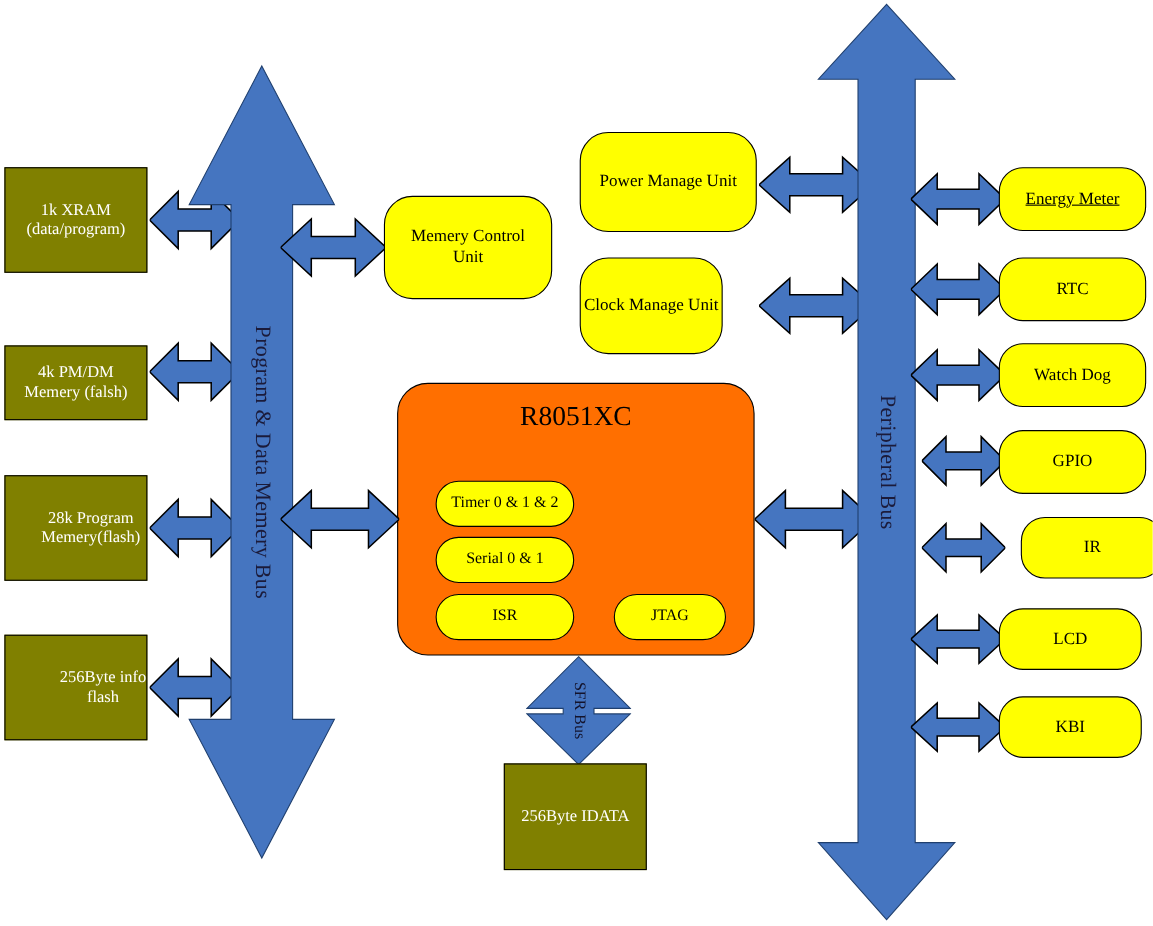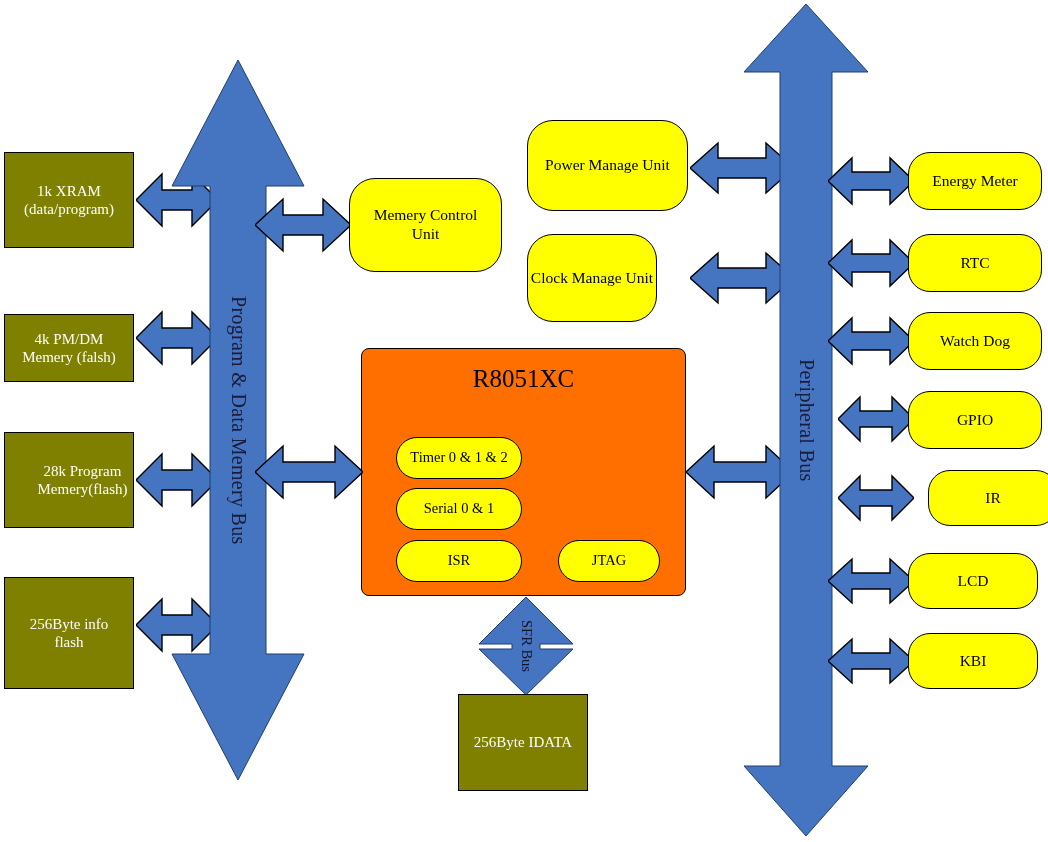--- a/index.html
+++ b/index.html
@@ -53,21 +53,21 @@
     font-size: 14.5px;
     border-radius: 22px;
   }
 
   
   .core {
     position: absolute;
     box-sizing: border-box;
     background: #ff6f00;
     border: 1px solid #000000;
-    border-radius: 8px;
+    border-radius: 28px;
   }
   .core-title {
     position: absolute;
     left: 0; right: 0;
     top: 16px;
     text-align: center;
     font-size: 25px;
     color: #000000;
   }
 
@@ -130,21 +130,21 @@
     </div>
   </div>
 
   <div class="node mem" style="left:4px; top:432px; width:130px; height:96px;padding-left:27px;">
     <div>
       <div>28k Program</div>
       <div>Memery(flash)</div>
     </div>
   </div>
 
-  <div class="node mem" style="left:4px; top:577px; width:130px; height:112px;">
+  <div class="node mem" style="left:4px; top:577px; width:130px; height:96px;justify-content:flex-end;">
     <div>
       <div>256Byte info</div>
       <div>flash</div>
     </div>
   </div>
 
   <div class="harrow" style="left:136px; top:170px; width:82px; height:60px;">
     <svg width="82" height="60" viewBox="0 0 82 60">
       <polygon points="0,30 26,4 26,20 56,20 56,4 82,30 56,56 56,40 26,40 26,56" fill="#4575c0" stroke="#000000" stroke-width="1.4"></polygon>
     </svg>
@@ -254,21 +254,21 @@
       <polygon points="64,2 126,70 90,70 90,764 126,764 64,834 2,764 38,764 38,70 2,70" fill="#4575c0" stroke="#1f3f6e" stroke-width="1"></polygon>
     </svg>
     <div class="vbus-label">Peripheral Bus</div>
   </div>
 
   <div class="harrow" style="left:828px; top:155px; width:86px; height:52px;">
     <svg width="86" height="52" viewBox="0 0 86 52">
       <polygon points="0,26 24,3 24,17 62,17 62,3 86,26 62,49 62,35 24,35 24,49" fill="#4575c0" stroke="#000000" stroke-width="1.4"></polygon>
     </svg>
   </div>
-  <div class="node unit soft" style="left:908px; top:152px; width:134px; height:58px;">
+  <div class="node unit soft" style="left:908px; top:152px; width:134px; height:58px;text-decoration:underline;">
     <span>Energy Meter</span>
   </div>
 
   <div class="harrow" style="left:828px; top:237px; width:86px; height:52px;">
     <svg width="86" height="52" viewBox="0 0 86 52">
       <polygon points="0,26 24,3 24,17 62,17 62,3 86,26 62,49 62,35 24,35 24,49" fill="#4575c0" stroke="#000000" stroke-width="1.4"></polygon>
     </svg>
   </div>
   <div class="node unit soft" style="left:908px; top:234px; width:134px; height:58px;">
     <span>RTC</span>

